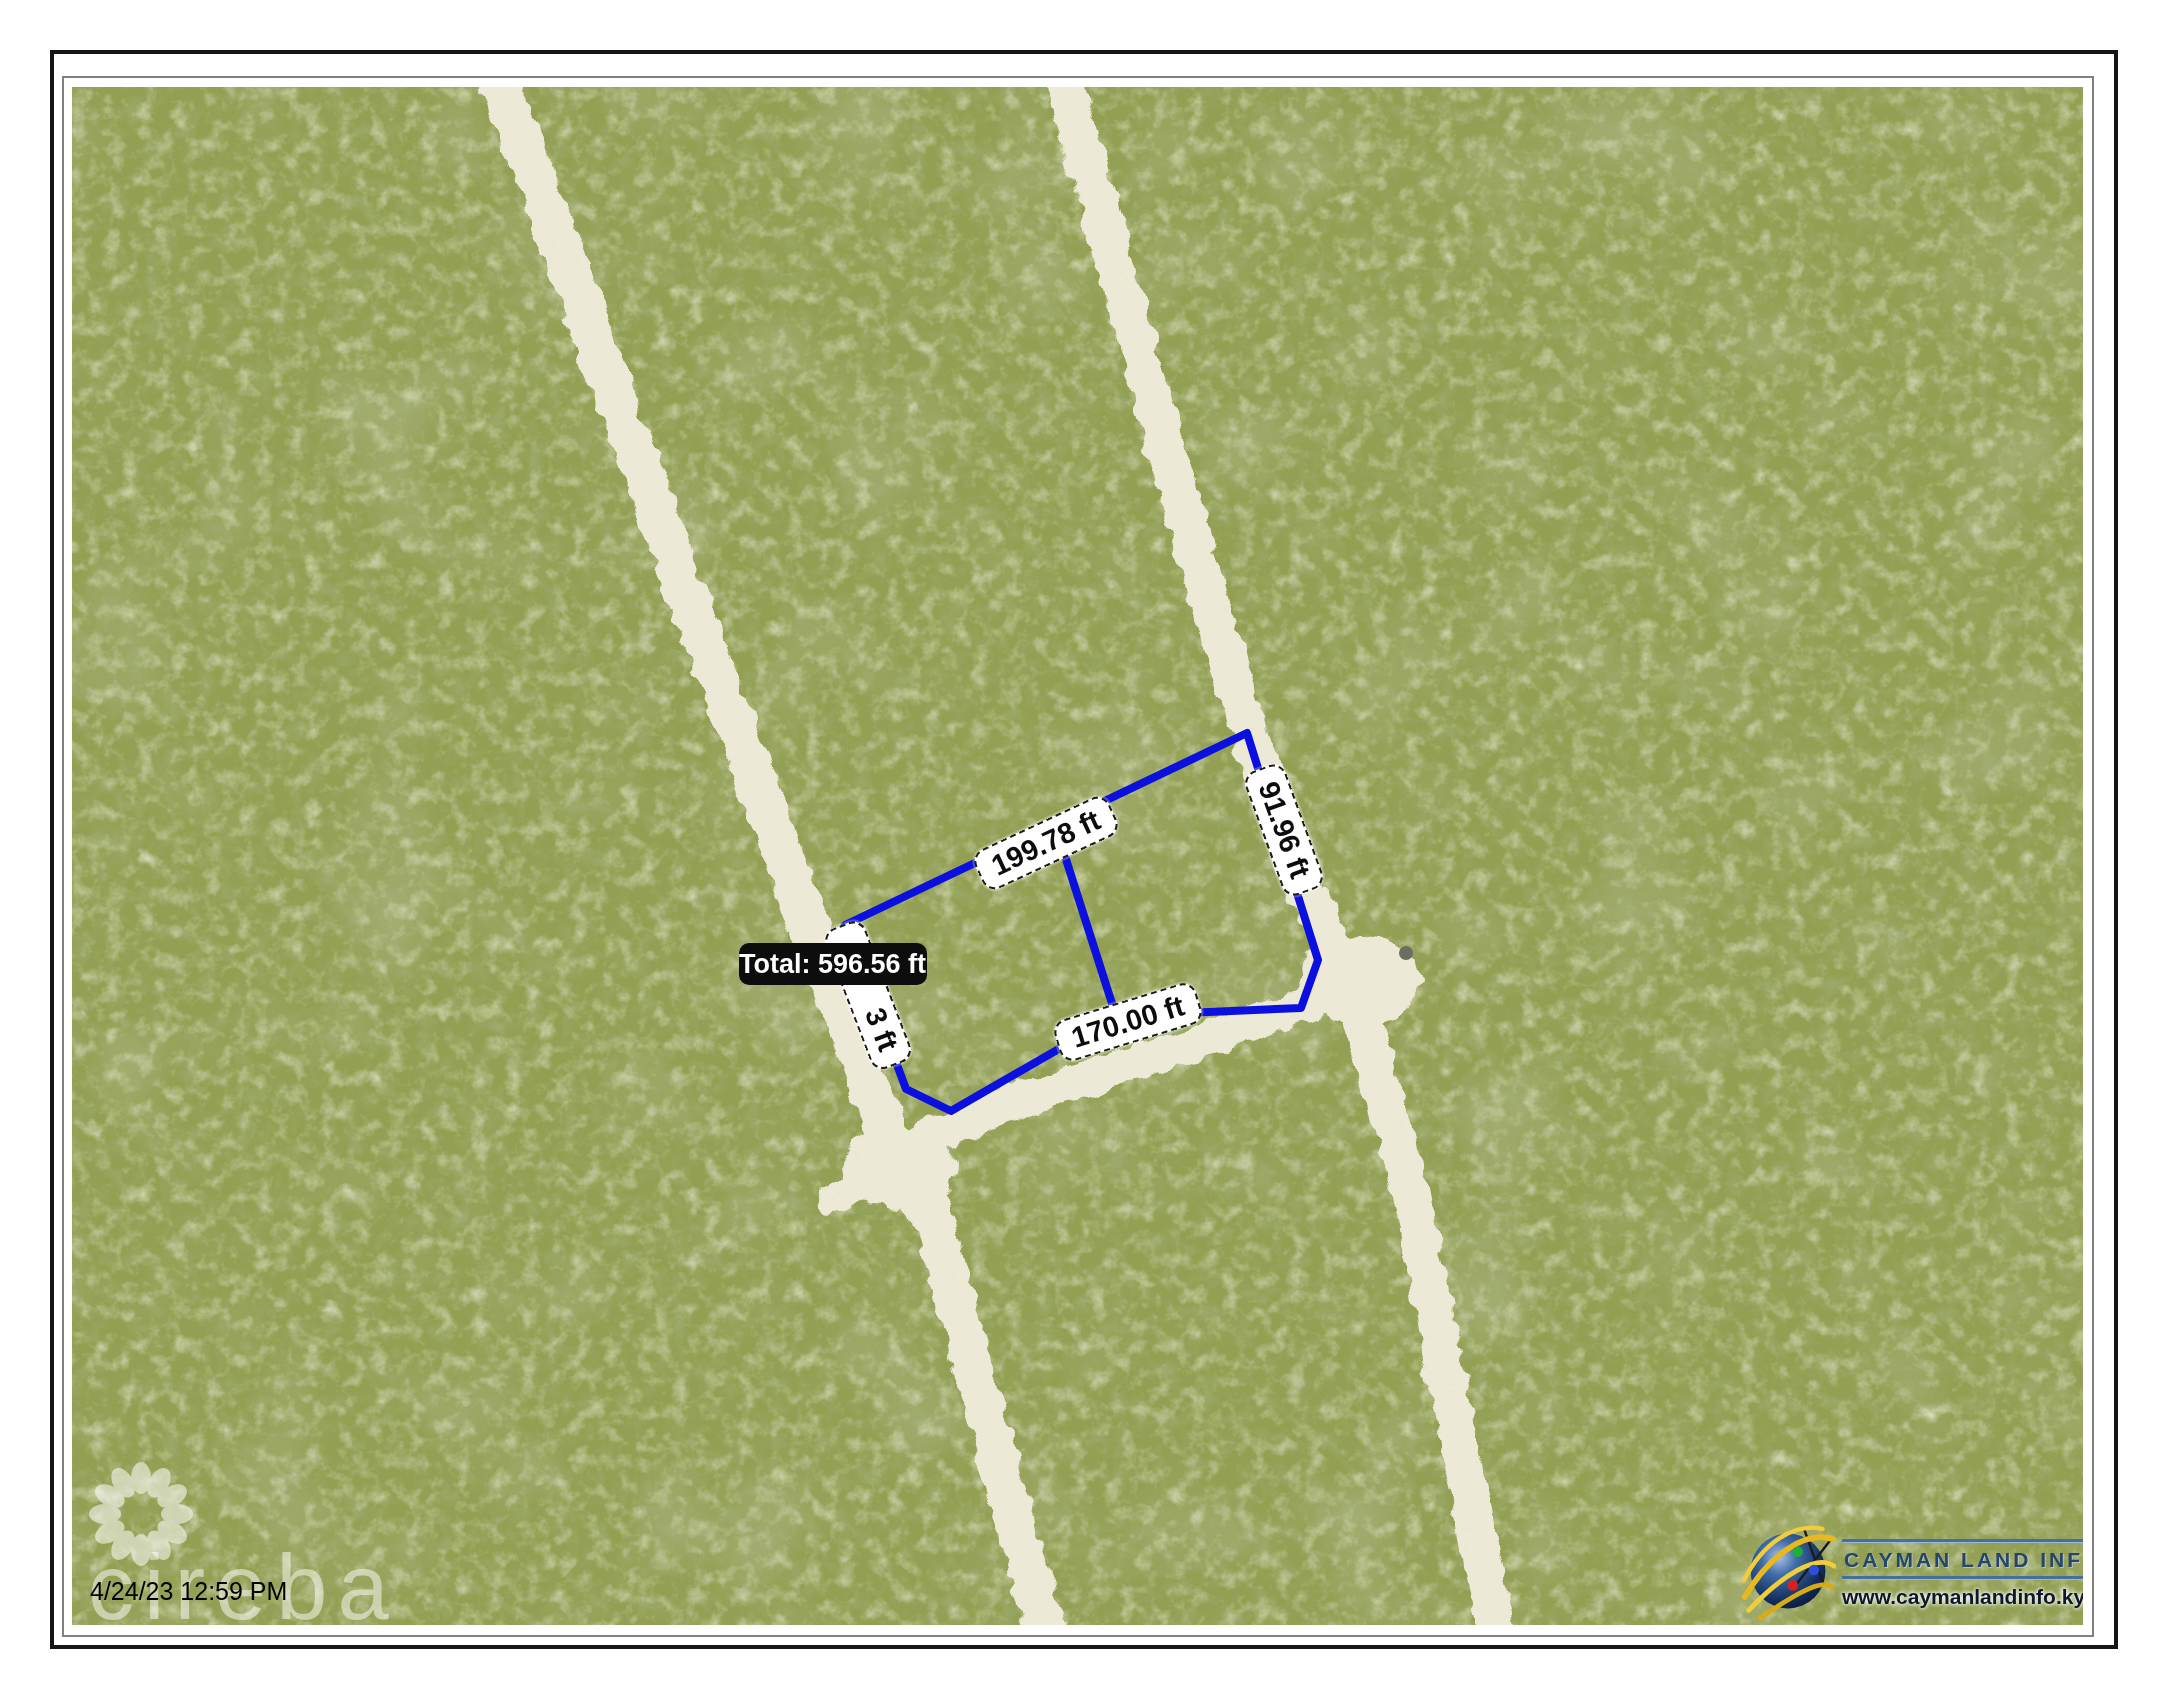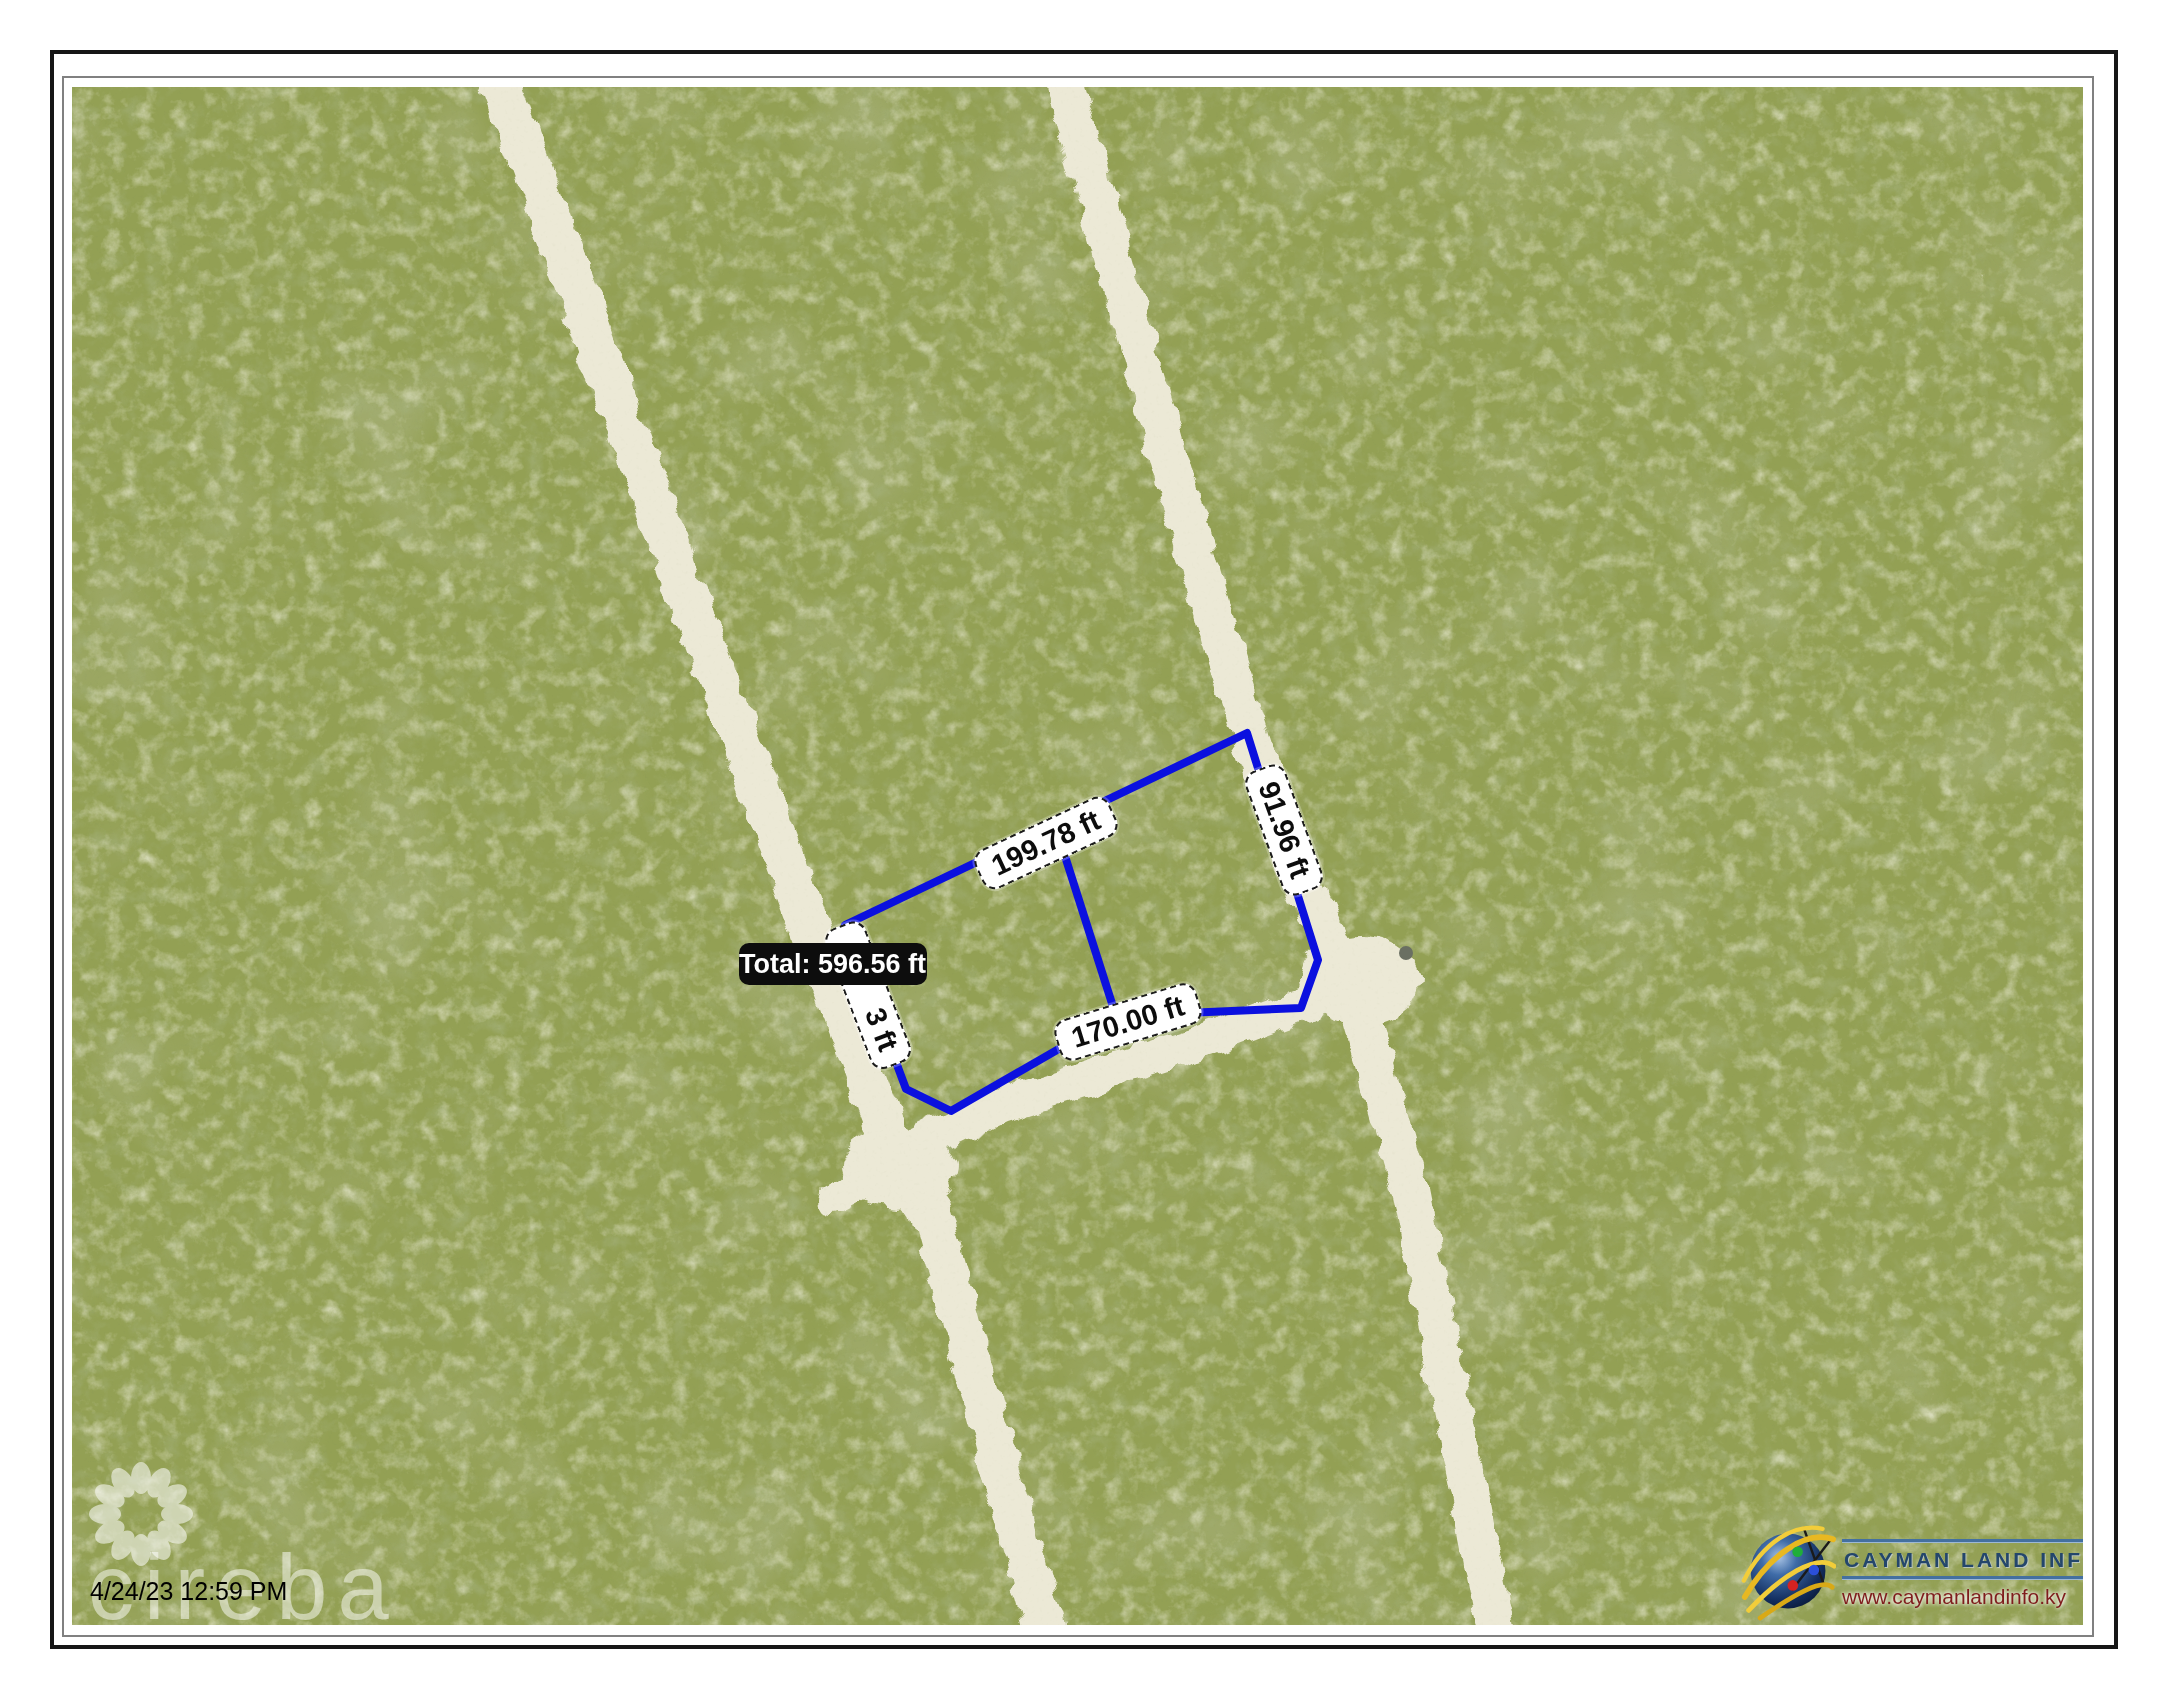--- a/index.html
+++ b/index.html
@@ -29,21 +29,21 @@
   .watermark-text{position:absolute;left:16px;bottom:-8px;font-size:92px;letter-spacing:10px;
         color:rgba(255,255,255,0.5);z-index:2;line-height:1;}
   .watermark-flower{position:absolute;left:14px;top:1372px;z-index:2;opacity:.55;}
 
   .brand{position:absolute;left:1668px;top:1436px;width:345px;height:100px;z-index:6;display:flex;align-items:center;}
   .brand-globe{flex:0 0 auto;margin-right:6px;}
   .brand-text{flex:1 1 auto;}
   .brand-line{height:3px;background:#44709f;border-bottom:1px solid #9db8d4;margin:2px 0;}
   .brand-title{font-size:21px;font-weight:bold;letter-spacing:3px;color:#24466b;
         text-shadow:1px 1px 0 rgba(200,210,225,.7);padding:3px 0 2px 2px;white-space:nowrap;}
-  .brand-url{font-size:21px;font-weight:normal;color:#7f1d1d;padding-top:3px;white-space:nowrap;
+  .brand-url{font-size:21px;font-weight:bold;color:#0f172a;padding-top:3px;white-space:nowrap;
         text-shadow:0 0 4px #fff,0 0 4px #fff;}
 </style>
 </head>
 <body>
 
 <div class="page">
   <div class="outer-border"></div>
   <div class="inner-border"></div>
 
   <div class="map">

